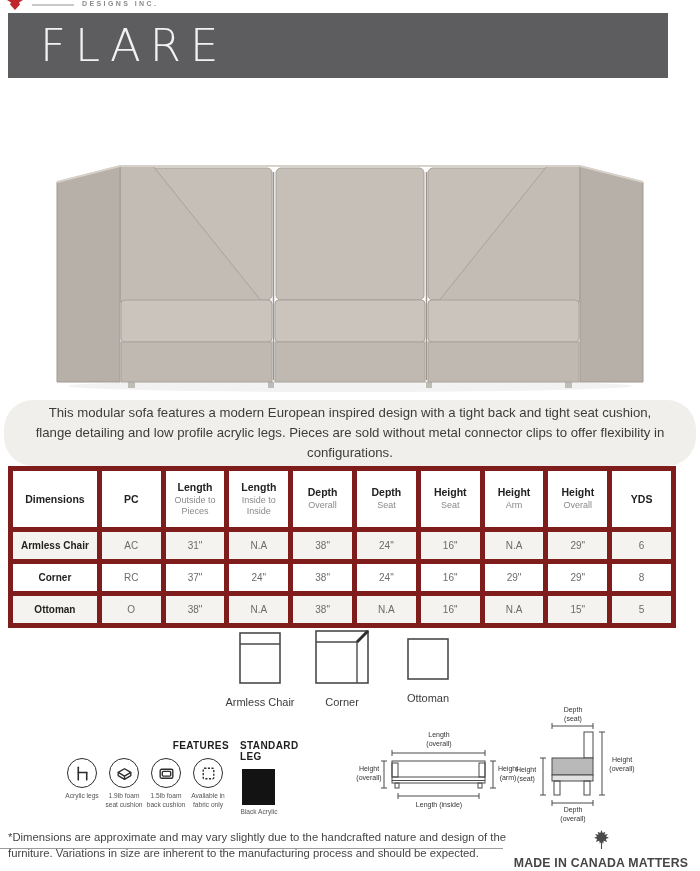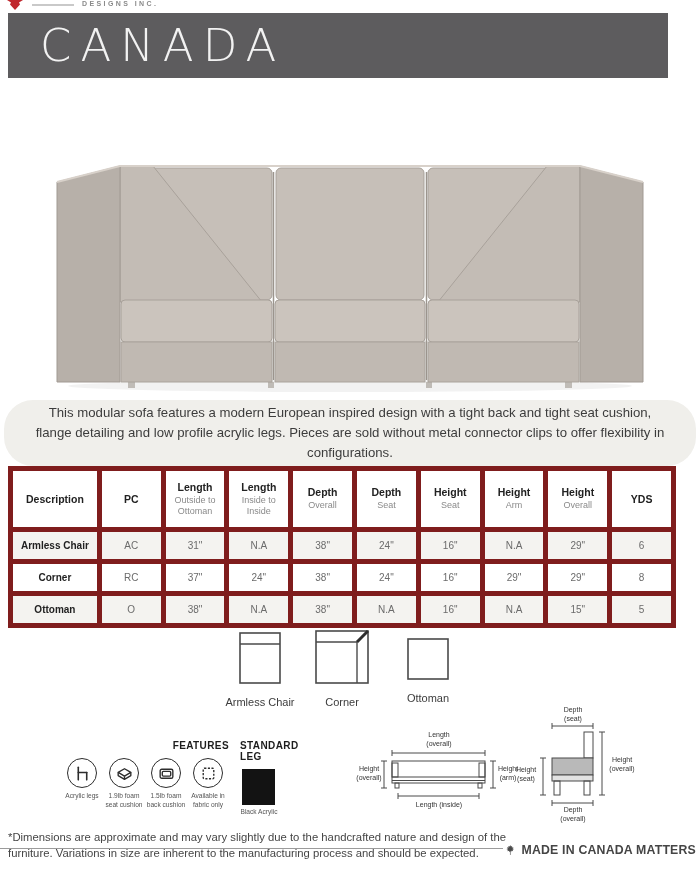--- a/index.html
+++ b/index.html
@@ -63,36 +63,36 @@
   .leg-caption{font-size:6.6px;line-height:1.3;color:#555;text-align:center;width:38px;margin-top:3px;}
 
   
   .dim-label{position:absolute;font-size:7px;line-height:1.25;color:#333;text-align:center;}
   .diagram-front{left:368px;top:733px;width:140px;height:82px;}
   .diagram-side{left:522px;top:714px;width:115px;height:100px;}
 
   
   .footnote{left:8px;top:819px;width:498px;font-size:11.3px;line-height:1.35;color:#454545;}
   .footer-rule{left:0;top:848px;width:503px;height:1px;background:#9b9b9b;}
-  .made-in{left:506px;top:830px;width:190px;height:40px;display:flex;align-items:center;gap:7px;}
+  .made-in{left:506px;top:830px;width:190px;height:40px;display:flex;align-items:center;gap:7px;flex-direction:column;}
   .made-in-text{font-size:12.3px;font-weight:bold;color:#454545;letter-spacing:.2px;white-space:nowrap;}
 </style>
 </head>
 <body>
 
 <div class="abs logo-frag">
   <svg class="leaf-cut" width="18" height="10" viewBox="0 0 18 10">
     <polygon points="1,0 17,0 13,2.5 14,4.5 9,10 4,4.5 5,2.5" fill="#c0272d"></polygon>
   </svg>
   <span class="rule"></span>
   <span class="logo-text">DESIGNS INC.</span>
 </div>
 
 <div class="abs header-bar">
-  <h1 class="header-title">CANADA</h1>
+  <h1 class="header-title">FLARE</h1>
 </div>
 
 <div class="abs sofa-wrap">
   <svg width="700" height="310" viewBox="0 0 700 310">
     <ellipse cx="350" cy="296" rx="282" ry="6" fill="rgba(0,0,0,0.05)"></ellipse>
 
     <g fill="#c6bfb8" stroke="#a8a19a" stroke-width="1">
       <rect x="123" y="78" width="149" height="132" rx="5"></rect>
       <rect x="276" y="78" width="148" height="132" rx="5"></rect>
       <rect x="428" y="78" width="149" height="132" rx="5"></rect>
@@ -143,28 +143,28 @@
       <col>
       <col>
       <col>
       <col>
       <col>
       <col>
   </colgroup>
   <thead>
     <tr id="spec-head-row">
         <th>
-          <div class="th-main">Description</div>
+          <div class="th-main">Dimensions</div>
         </th>
         <th>
           <div class="th-main">PC</div>
         </th>
         <th>
           <div class="th-main">Length</div>
-          <div class="th-sub">Outside to Ottoman</div>
+          <div class="th-sub">Outside to Pieces</div>
         </th>
         <th>
           <div class="th-main">Length</div>
           <div class="th-sub">Inside to Inside</div>
         </th>
         <th>
           <div class="th-main">Depth</div>
           <div class="th-sub">Overall</div>
         </th>
         <th>

